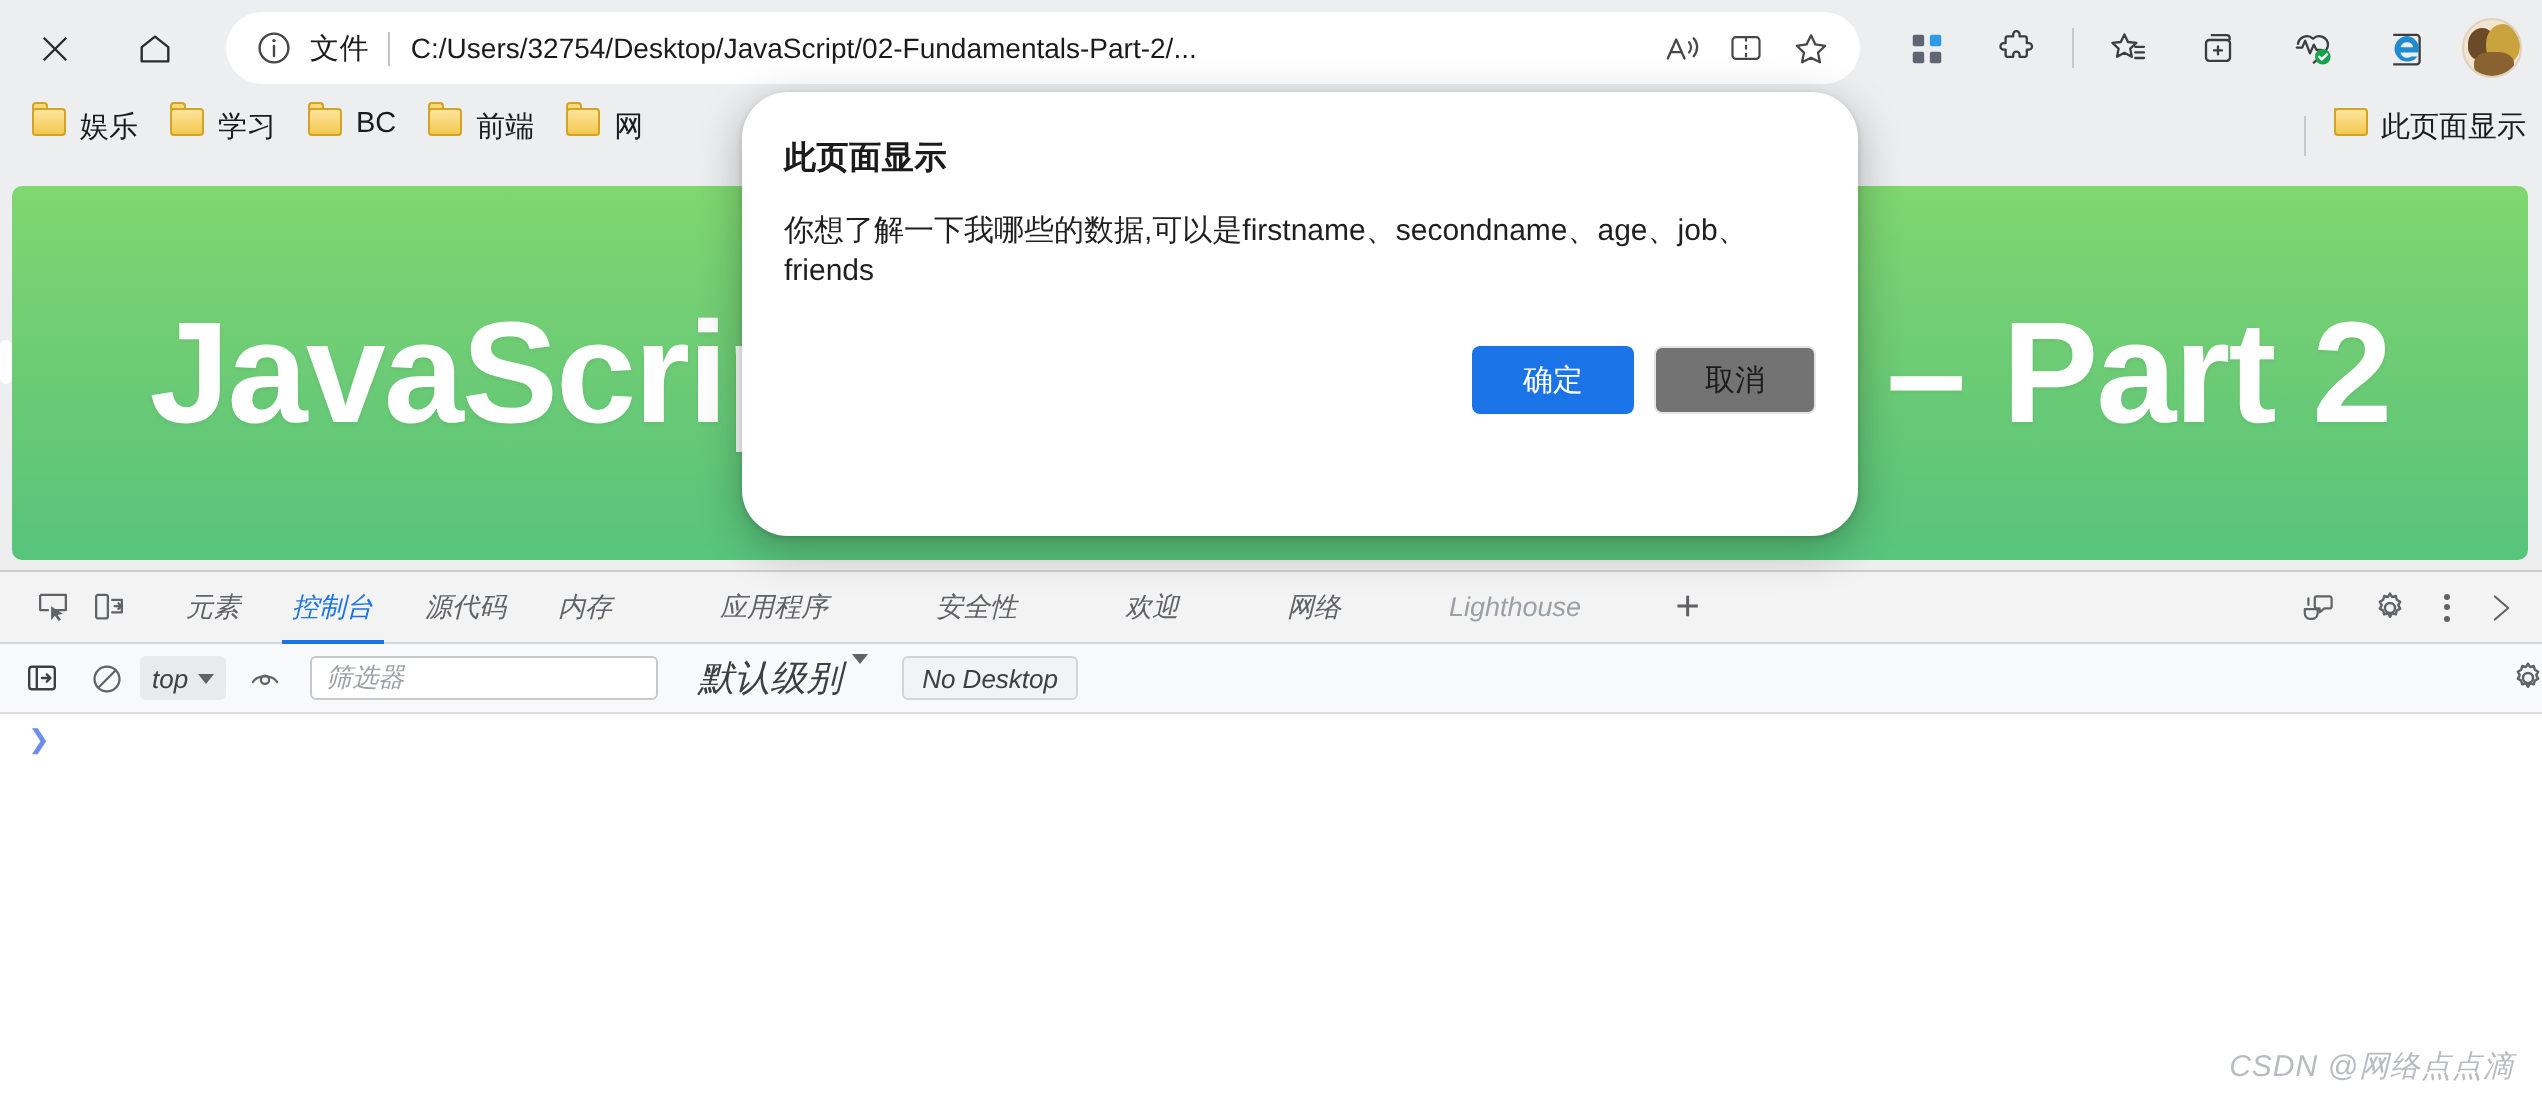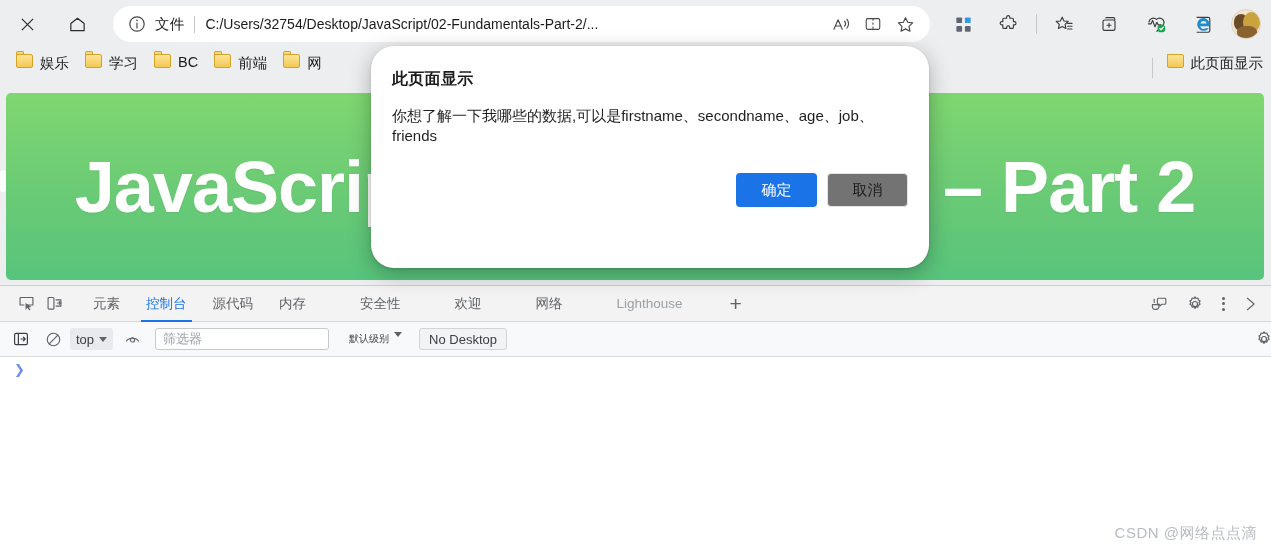--- a/index.html
+++ b/index.html
@@ -142,20 +142,21 @@
     position: absolute; left: 0; top: 82px; width: 6px; height: 22px;
     background: #ffffff; border-radius: 3px;
   }
 
   
   .devtools {
     position: absolute; top: 285px; left: 0;
     width: 1271px; height: 267px;
     background: #ffffff;
     border-top: 1px solid #cdcdcd;
+    font-style: italic;
   }
   .dt-tabbar {
     height: 36px; width: 100%;
     background: #f3f3f3;
     border-bottom: 1px solid #d6d6d6;
     display: flex; align-items: center;
   }
   .dt-iconbtn {
     width: 28px; height: 28px; flex: none;
     display: flex; align-items: center; justify-content: center;
@@ -212,21 +213,21 @@
   }
   .caret { width:0;height:0;border-left:4.5px solid transparent;border-right:4.5px solid transparent;border-top:5px solid #5f6368; }
   .filter-input {
     width: 174px; height: 22px; margin-left: 10px;
     background: #ffffff; border: 1px solid #c6c9cc; border-radius: 3px;
     display: flex; align-items: center; padding: 5px 7px;
     font-size: 13px; color: #9aa0a6; flex: none;
   }
   .level-select {
     display: flex; gap: 5px;
-    margin-left: 20px; font-size: 10px; color: #3c4043; flex: none;
+    margin-left: 20px; font-size: 18px; color: #3c4043; flex: none;
   }
   .no-issues {
     margin-left: 17px; height: 22px;
     padding: 0 9px; display: flex; align-items: center;
     background: #f1f3f4; border: 1px solid #d2d5d8; border-radius: 3px;
     font-size: 13px; color: #3c4043; flex: none;
   }
   .ct-right { margin-left: auto; display: flex; align-items: center; flex: none; }
   .ct-right .ct-icon { margin-right: -6px; }
 
@@ -463,20 +464,23 @@
             <span>元素</span>
           </div>
         <div class="dt-tab active">
             <span>控制台</span>
           </div>
         <div class="dt-tab">
             <span>源代码</span>
           </div>
         <div class="dt-tab">
             <span>内存</span>
+          </div>
+        <div class="dt-tab" style="margin-left:28px">
+            <span>应用程序</span>
           </div>
         <div class="dt-tab" style="margin-left:28px">
             <span>安全性</span>
           </div>
         <div class="dt-tab" style="margin-left:28px">
             <span>欢迎</span>
           </div>
         <div class="dt-tab" style="margin-left:28px">
             <span>网络</span>
           </div>

